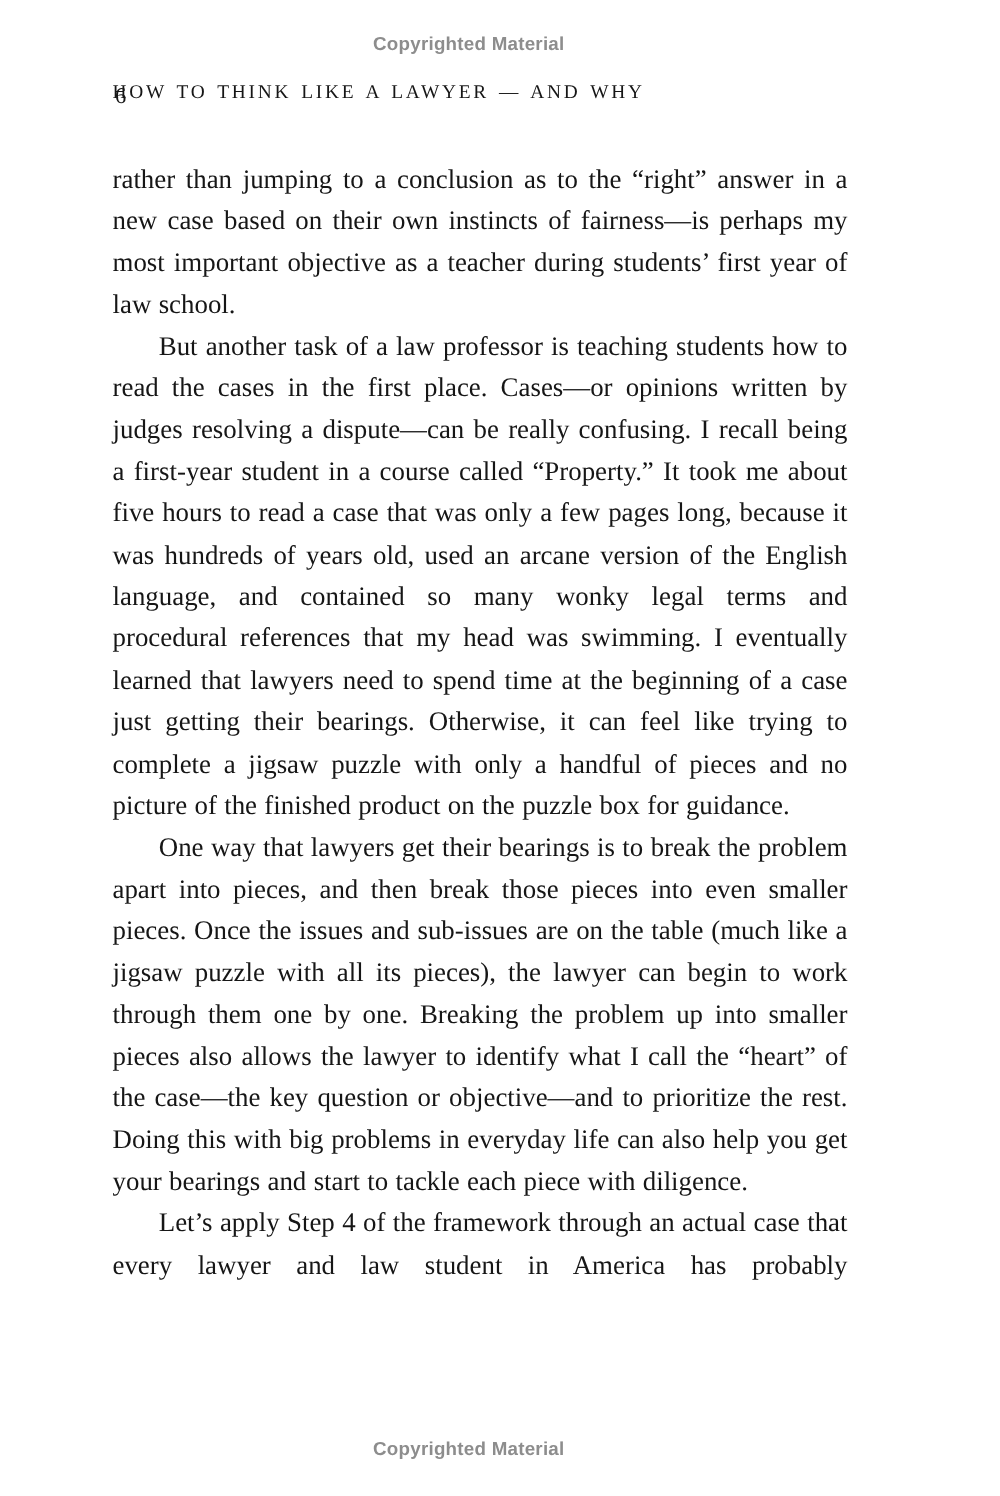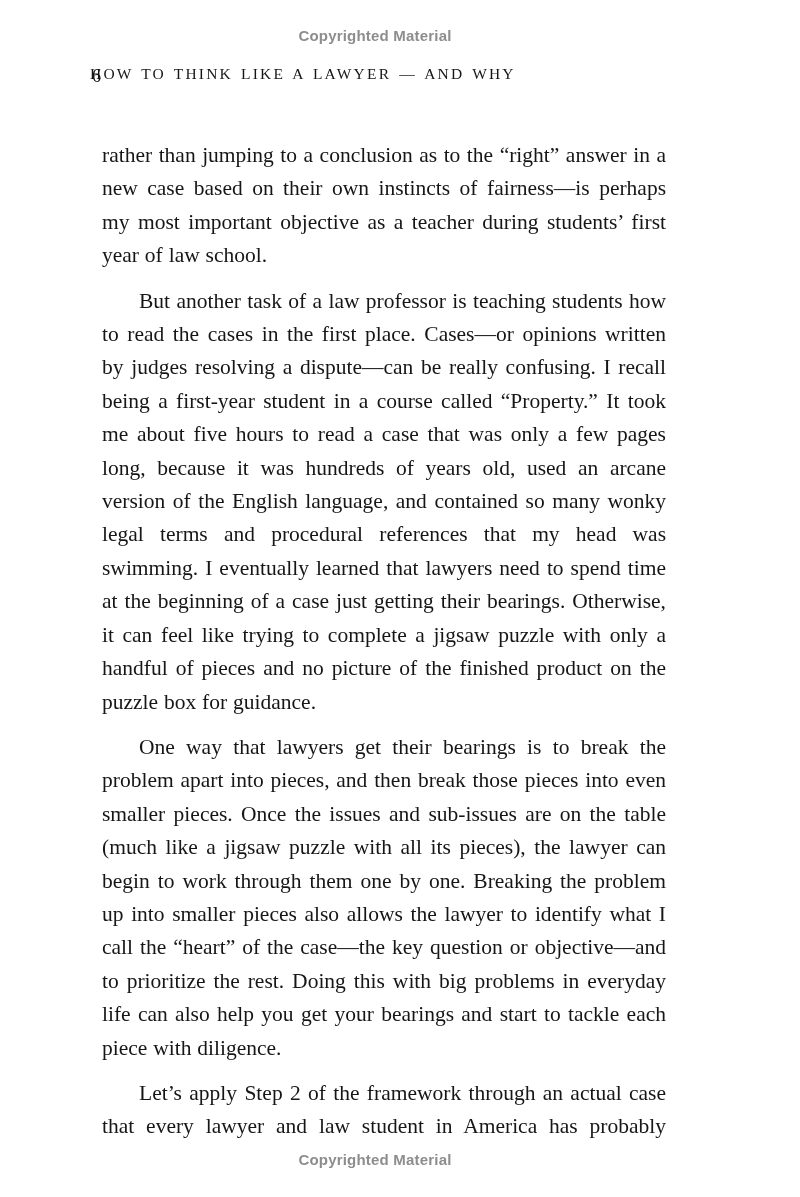--- a/index.html
+++ b/index.html
@@ -48,21 +48,21 @@
   .body-text {
     position: absolute;
     top: 127px;
     left: 90px;
     width: 588px;
     font-size: 21.5px;
     line-height: 33.4px;
     text-align: justify;
   }
   .body-text p {
-    margin: 12px;
+    margin: 0;
     text-indent: 37px;
     word-spacing: 0.5px;
   }
   .body-text p.no-indent { text-indent: 0; }
   .body-text p.justify-last { text-align-last: justify; }
 </style>
 </head>
 <body>
 
 <div class="page">
@@ -71,18 +71,18 @@
 
   <div class="page-header">
     <span class="page-number">6</span>
     <div class="running-title">HOW TO THINK LIKE A LAWYER — AND WHY</div>
   </div>
 
   <div class="body-text">
     <p class="no-indent">rather than jumping to a conclusion as to the “right” answer in a new case based on their own instincts of fairness—is perhaps my most important objective as a teacher during students’ first year of law school.</p>
     <p>But another task of a law professor is teaching students how to read the cases in the first place. Cases—or opinions written by judges resolving a dispute—can be really confusing. I recall being a first-year student in a course called “Property.” It took me about five hours to read a case that was only a few pages long, because it was hundreds of years old, used an arcane version of the English language, and contained so many wonky legal terms and procedural references that my head was swimming. I eventually learned that lawyers need to spend time at the beginning of a case just getting their bearings. Otherwise, it can feel like trying to complete a jigsaw puzzle with only a handful of pieces and no picture of the finished product on the puzzle box for guidance.</p>
     <p>One way that lawyers get their bearings is to break the problem apart into pieces, and then break those pieces into even smaller pieces. Once the issues and sub-issues are on the table (much like a jigsaw puzzle with all its pieces), the lawyer can begin to work through them one by one. Breaking the problem up into smaller pieces also allows the lawyer to identify what I call the “heart” of the case—the key question or objective—and to prioritize the rest. Doing this with big problems in everyday life can also help you get your bearings and start to tackle each piece with diligence.</p>
-    <p class="justify-last">Let’s apply Step 2 of the framework through an actual case that every lawyer and law student in America has probably</p>
+    <p class="justify-last">Let’s apply Step 4 of the framework through an actual case that every lawyer and law student in America has probably</p>
   </div>
 
   <div class="watermark bottom">Copyrighted Material</div>
 
 </div>
 
 </body></html>

